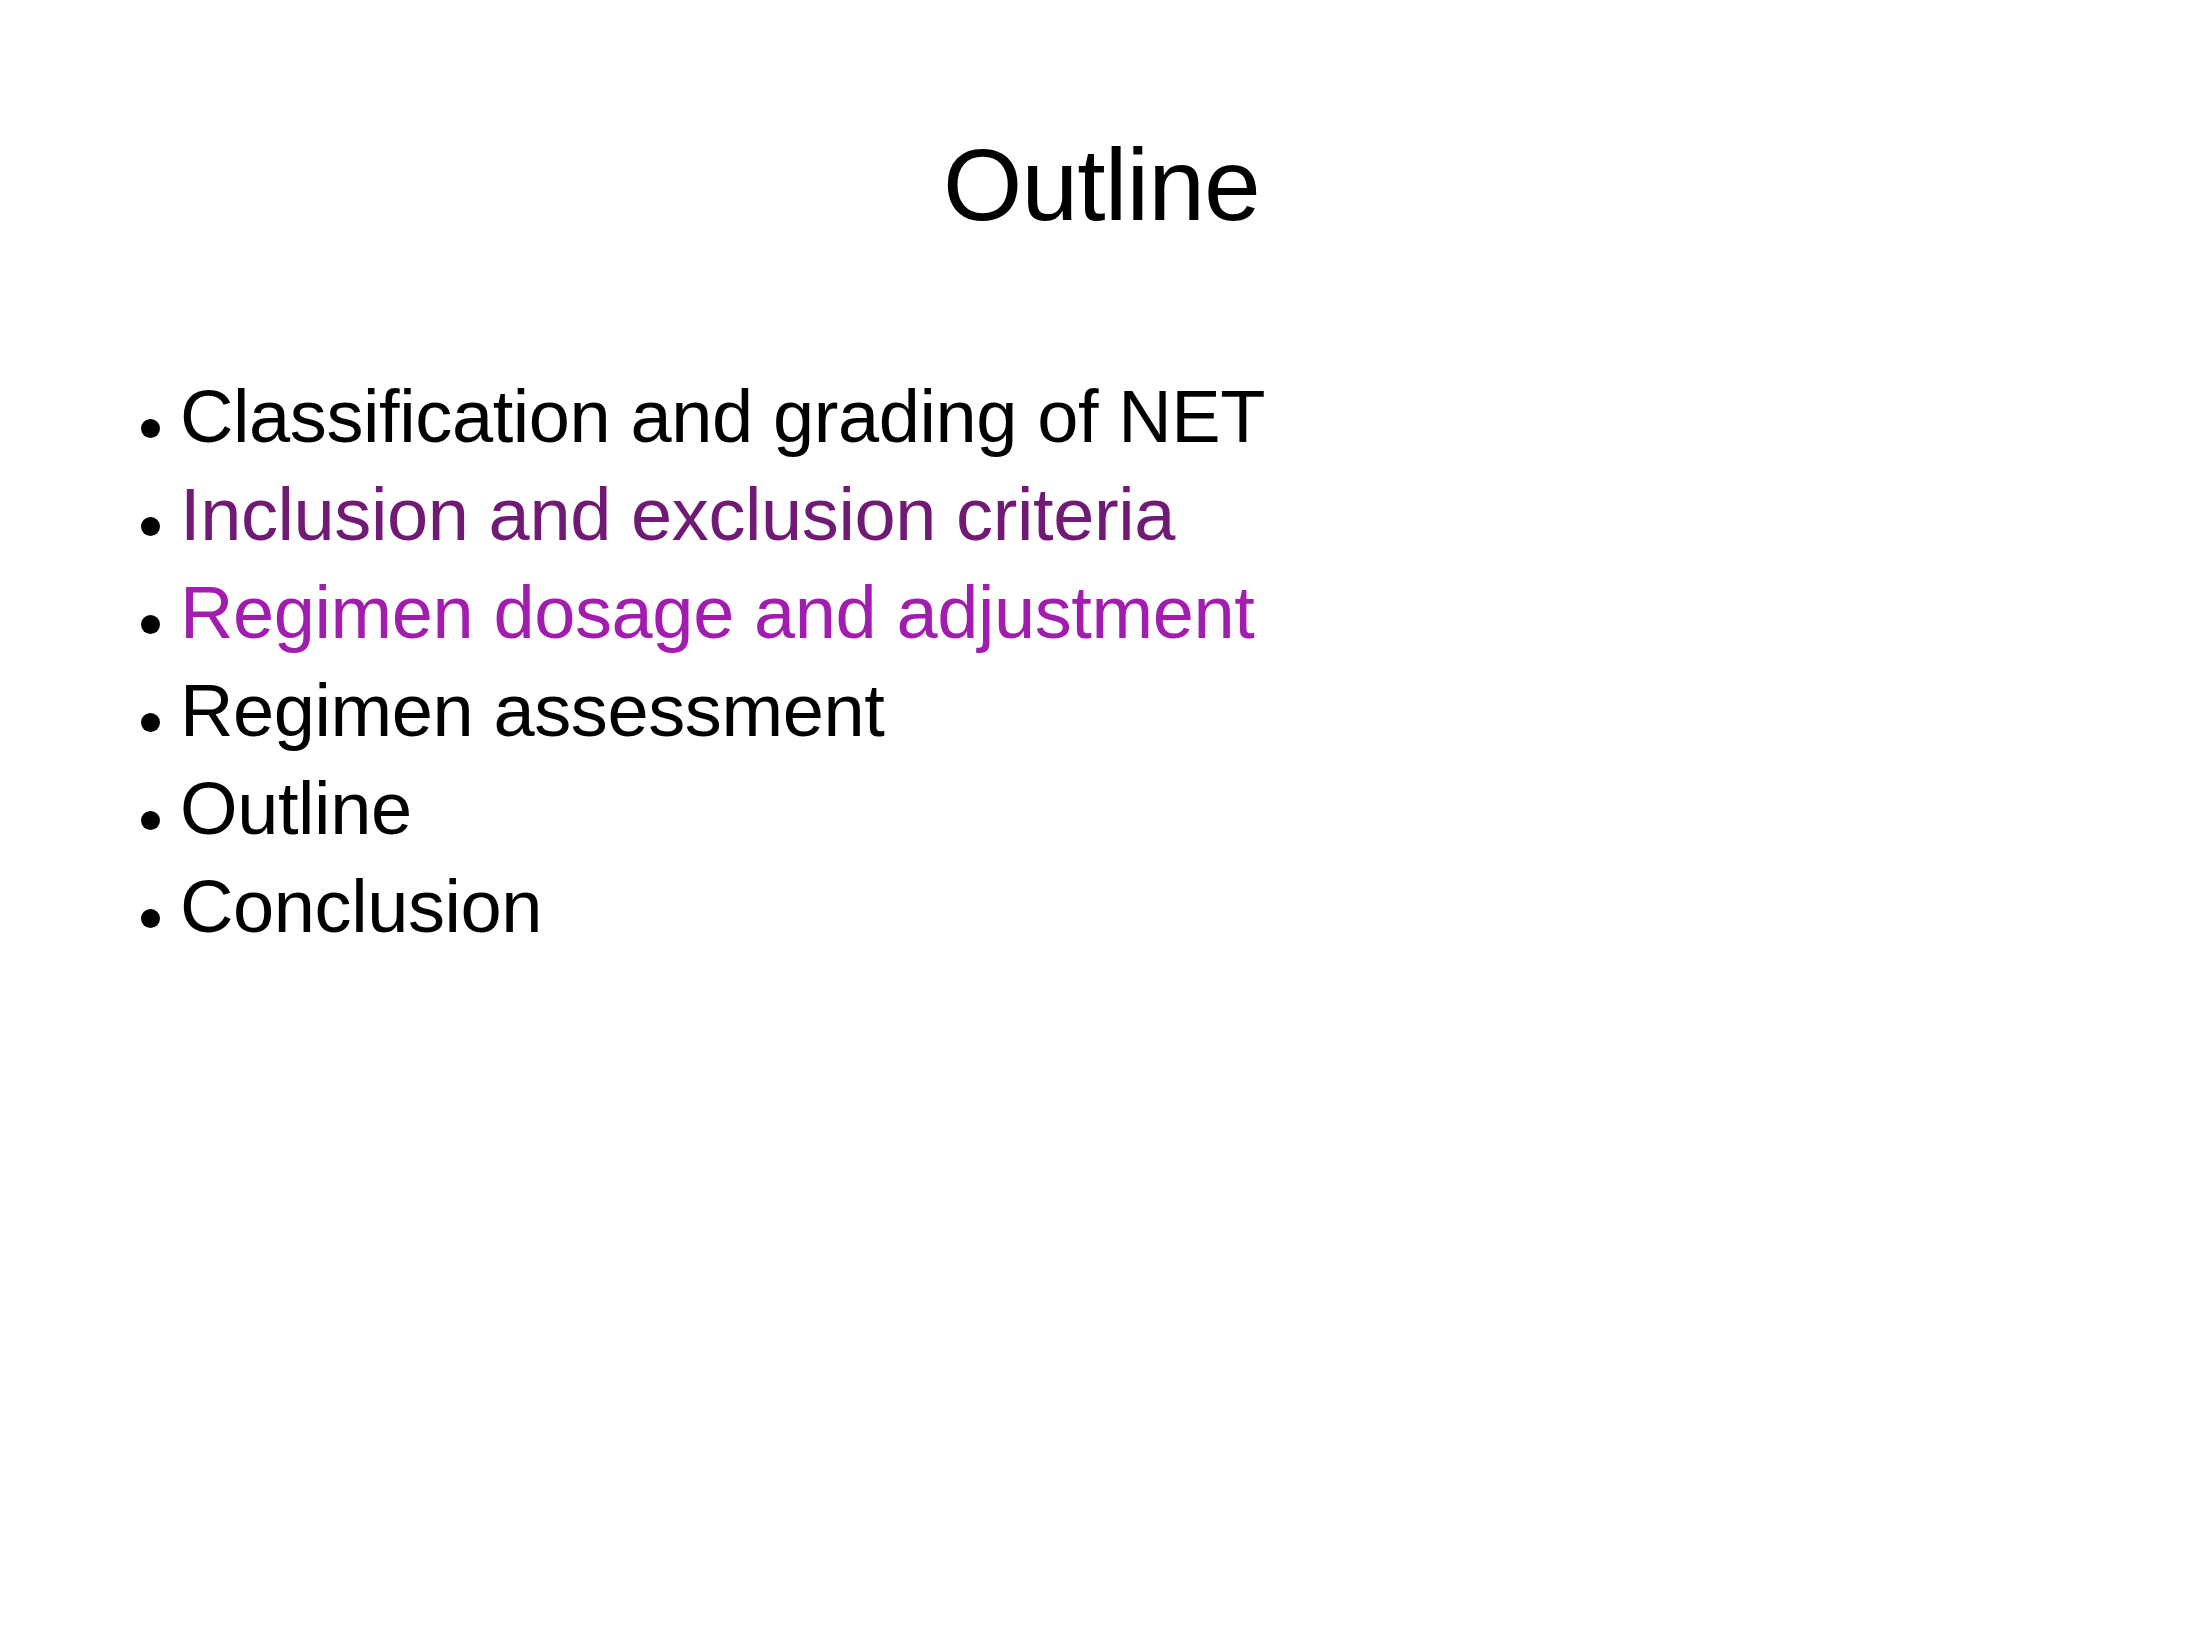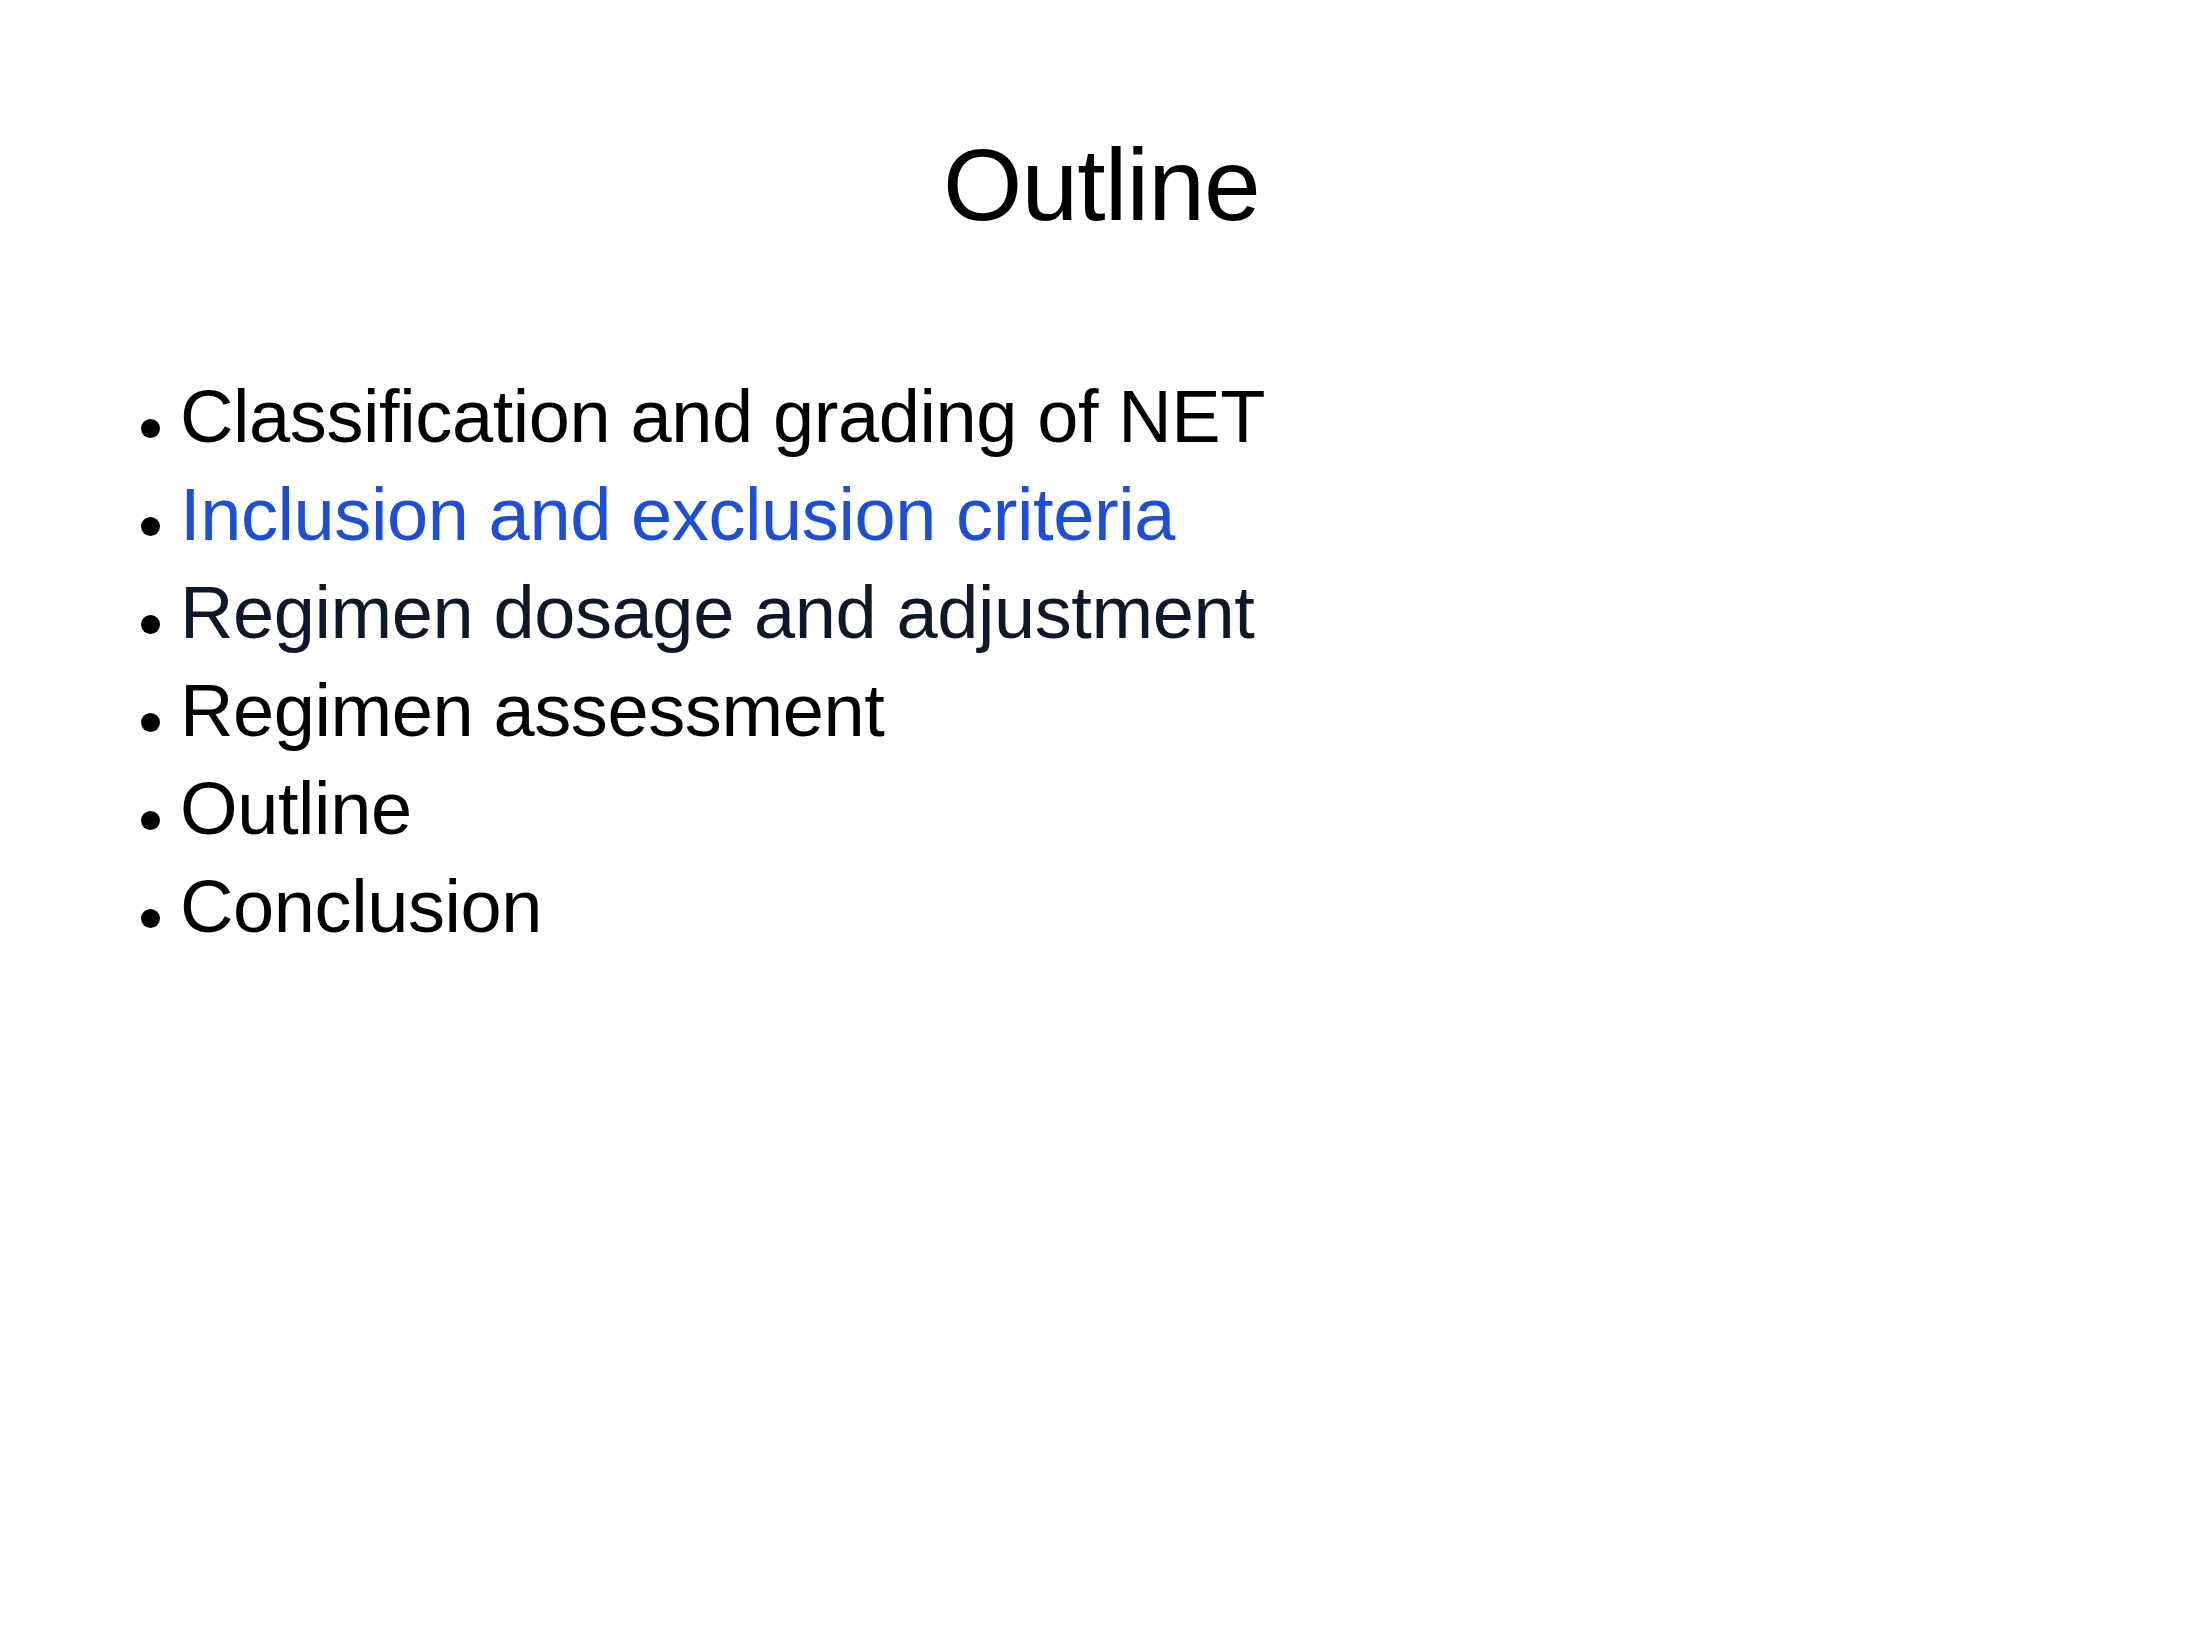--- a/index.html
+++ b/index.html
@@ -88,28 +88,28 @@
           <span class="bullet-dot"></span>
         </span>
       <span class="item-text" style="color: rgb(0, 0, 0);">Classification and grading of NET</span>
     </li>
 
 
     <li class="outline-item">
       <span class="bullet">
           <span class="bullet-dot"></span>
         </span>
-      <span class="item-text" style="color: #1d4ed8;">Inclusion and exclusion criteria</span>
+      <span class="item-text" style="color: #701a75;">Inclusion and exclusion criteria</span>
     </li>
 
     <li class="outline-item">
       <span class="bullet">
           <span class="bullet-dot"></span>
         </span>
-      <span class="item-text" style="color: #0f172a;">Regimen dosage and adjustment</span>
+      <span class="item-text" style="color: #a21caf;">Regimen dosage and adjustment</span>
     </li>
 
     <li class="outline-item">
       <span class="bullet">
           <span class="bullet-dot"></span>
         </span>
       <span class="item-text" style="color: rgb(0, 0, 0);">Regimen assessment</span>
     </li>
 
     <li class="outline-item">

